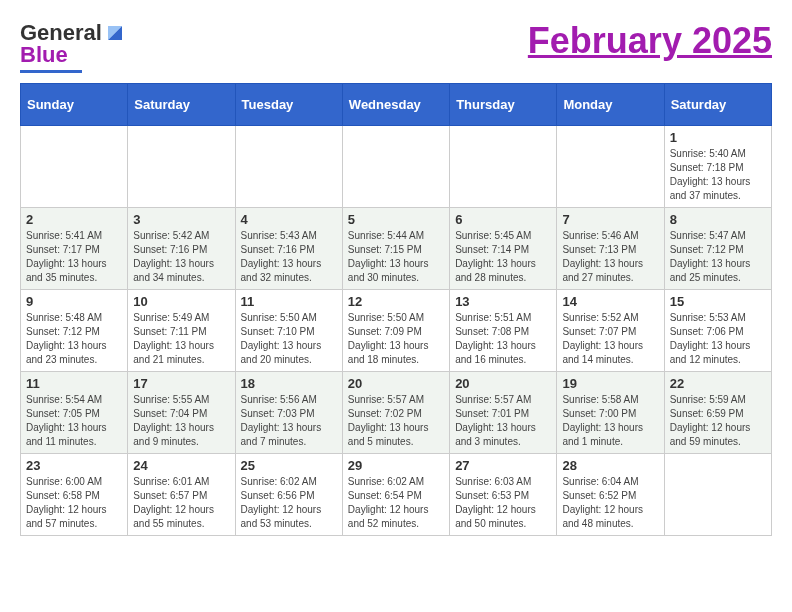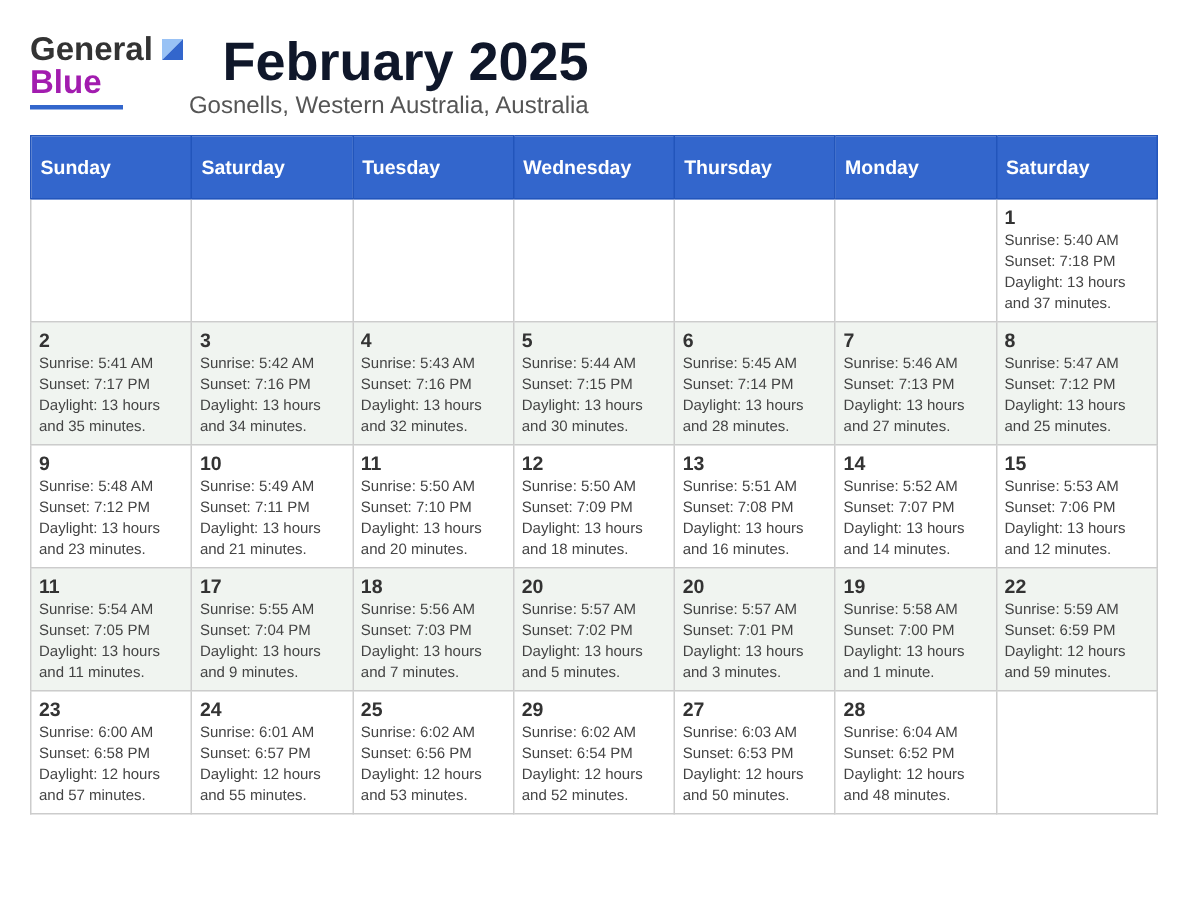--- a/index.html
+++ b/index.html
@@ -5,36 +5,37 @@
     * { box-sizing: border-box; margin: 0; padding: 0; }
     body {
       font-family: Arial, sans-serif;
       background: #fff;
       width: 792px;
       min-height: 612px;
       padding: 20px;
     }
     .header-section {
       display: flex;
-      justify-content: flex-start;
+      justify-content: space-between;
       align-items: flex-start;
       margin-bottom: 10px;
     }
     .logo {
       display: flex;
       flex-direction: column;
       align-items: flex-start;
     }
     .title-section {
       text-align: right;
     }
     .calendar-title {
       font-size: 36px;
       font-weight: bold;
-      color: #0f172a;
+      color: #a21caf;
+      text-decoration: underline;
     }
     .calendar-subtitle {
       font-size: 16px;
       color: #555;
     }
     .calendar-table {
       width: 100%;
       border-collapse: collapse;
       table-layout: fixed;
     }
@@ -90,21 +91,20 @@
         <polygon points="4,4 4,18 18,4" fill="#5599ee" opacity="0.6"></polygon>
       </svg>
     </div>
     <div style="display:flex; align-items:center; margin-top:-4px;">
       <span style="font-size:22px; font-weight:bold; color:#a21caf; margin-right:4px;">Blue</span>
     </div>
     <div style="width:62px; height:3px; background:#3366cc; margin-top:2px;"></div>
   </div>
   <div class="title-section">
     <div class="calendar-title">February 2025</div>
-    <div class="calendar-subtitle">Gosnells, Western Australia, Australia</div>
   </div>
 </div>
 
 <table class="calendar-table">
   <thead>
     <tr>
       <th>Sunday</th>
       <th>Saturday</th>
       <th>Tuesday</th>
       <th>Wednesday</th>

